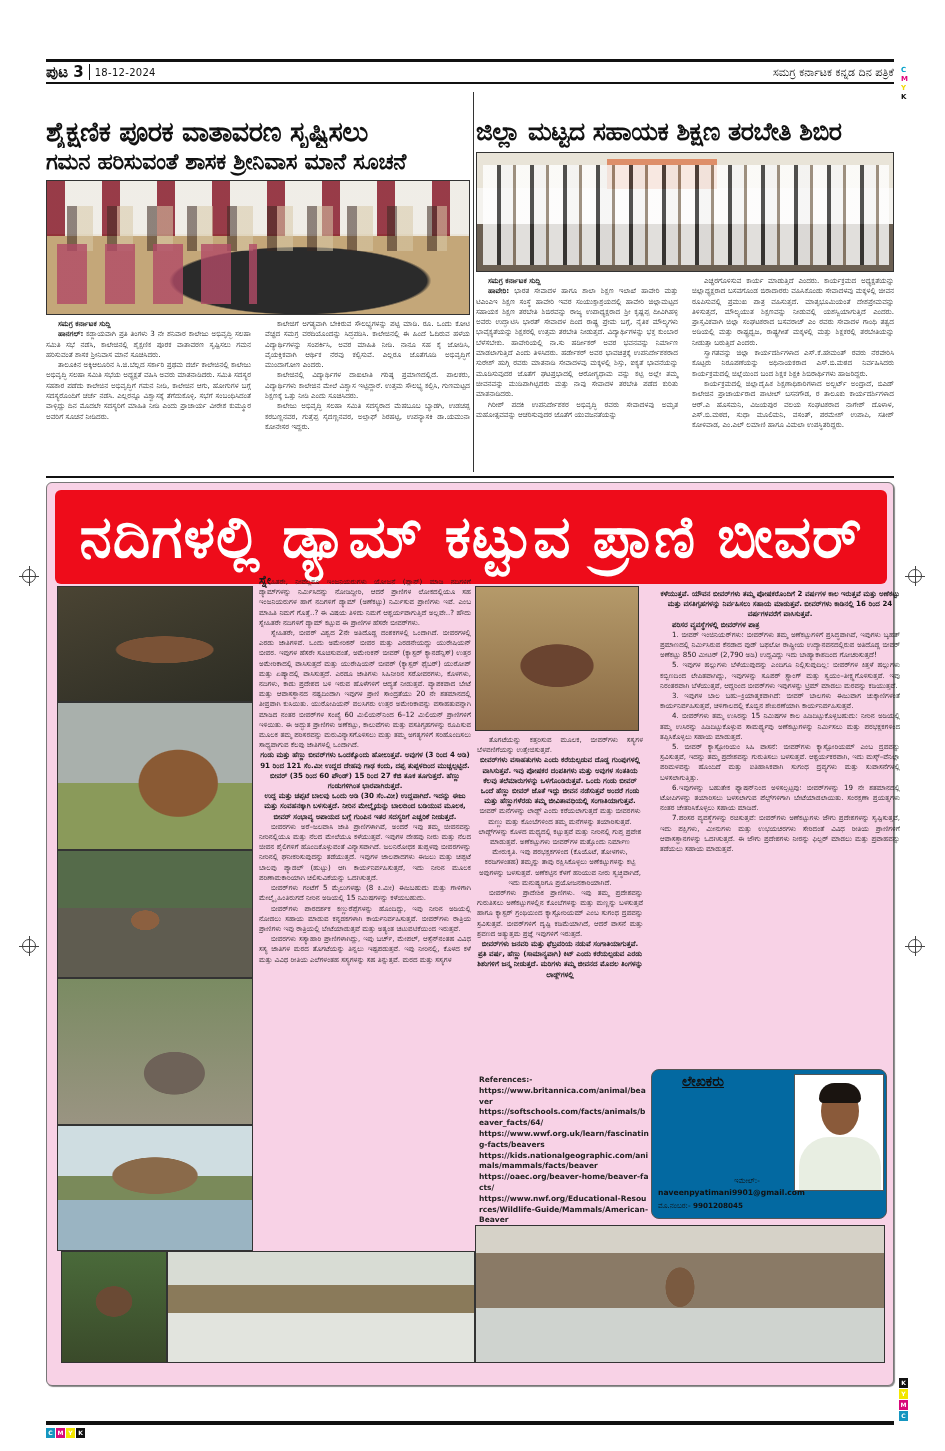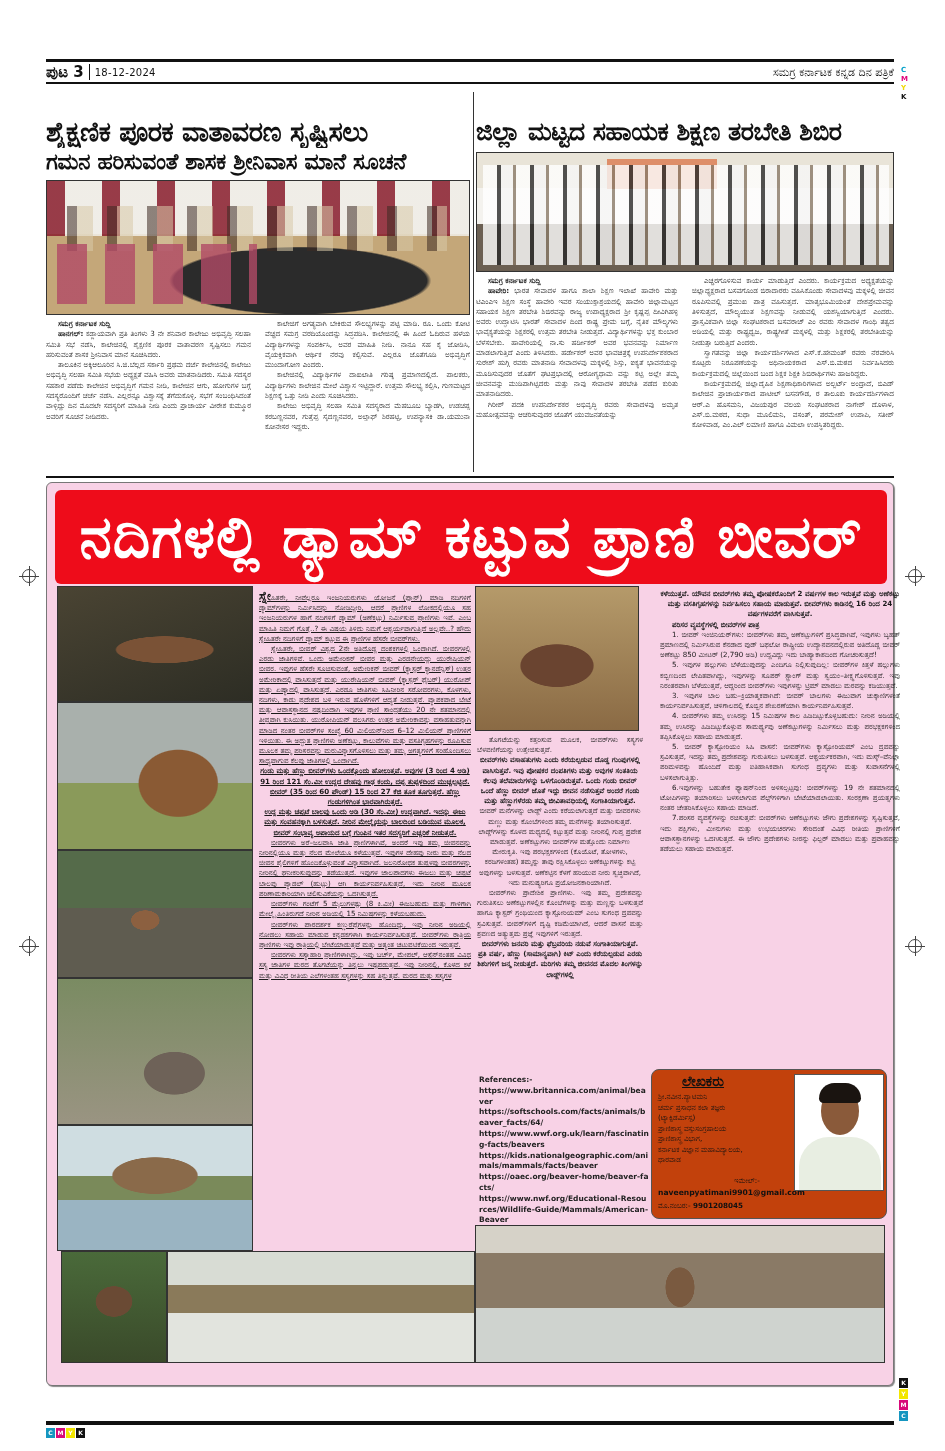--- a/index.html
+++ b/index.html
@@ -66,28 +66,28 @@
   .p6 { left: 14px; top: 768px; width: 106px; height: 112px; background: radial-gradient(ellipse 30px 25px at 50% 45%, #6a4a34 0 60%, transparent 62%), linear-gradient(180deg, #4a6a3a, #3a4a2a); }
   .p7 { left: 120px; top: 768px; width: 308px; height: 112px; background: linear-gradient(180deg, #d8dcd4 0 30%, #8a7a5a 30% 55%, #e2e4de 55% 100%); }
   .p8 { left: 428px; top: 103px; width: 164px; height: 145px; background: radial-gradient(ellipse 60px 35px at 50% 55%, #6a4430 0 60%, transparent 62%), linear-gradient(180deg, #b59a6a, #8a6a44); }
   .p9 { left: 428px; top: 742px; width: 410px; height: 138px; background: radial-gradient(ellipse 22px 30px at 50% 45%, #7a5a40 0 65%, transparent 67%), linear-gradient(180deg, #d6d2c8 0 20%, #8a7a66 20% 60%, #cfd3cf 60% 100%); }
 
   .f-text { position: absolute; font-size: 7.1px; line-height: 10.2px; text-align: justify; color: #1a1a1a; }
   .f-text p { text-indent: 12px; }
   .f-text .center { text-align: center; text-indent: 0; }
   .f-text .bold { font-weight: bold; }
   .drop { font-size: 12px; font-weight: bold; }
-  .t1 { left: 212px; top: 108px; width: 212px; height: 660px; overflow: hidden; text-decoration: underline; }
+  .t1 { left: 212px; top: 92px; width: 212px; height: 660px; overflow: hidden; }
   .t2 { left: 430px; top: 252px; width: 166px; height: 332px; overflow: hidden; }
   .t3 { left: 598px; top: 106px; width: 240px; height: 474px; overflow: hidden; margin-left: 15px; }
 
   .refs { position: absolute; left: 432px; top: 592px; width: 170px; font-size: 7.5px; line-height: 10.8px; font-weight: bold; color: #222; word-break: break-all; }
   .refs a { color: #222; text-decoration: none; display: block; }
 
-  .author { position: absolute; left: 604px; top: 586px; width: 236px; height: 150px; background: #c2410c; border: 1px solid #555; border-radius: 8px; }
+  .author { position: absolute; left: 604px; top: 586px; width: 236px; height: 150px; background: #0369a1; border: 1px solid #555; border-radius: 8px; }
   .author-title { position: absolute; left: 30px; top: 3px; font-size: 14px; font-weight: bold; text-decoration: underline; }
   .author-info { position: absolute; left: 6px; top: 22px; width: 136px; font-size: 7.2px; line-height: 10.5px; }
   .author-email-label { position: absolute; left: 82px; top: 106px; font-size: 7.2px; }
   .author-email { position: absolute; left: 6px; top: 118px; font-size: 7.6px; font-weight: bold; }
   .author-phone { position: absolute; left: 6px; top: 131px; font-size: 7.2px; }
   .author-photo { position: absolute; left: 142px; top: 4px; width: 90px; height: 117px; border: 1px solid #555; overflow: hidden; background: #ffffff; }
   .author-photo .head { position: absolute; left: 26px; top: 12px; width: 38px; height: 48px; border-radius: 50%; background: #8a5a3a; }
   .author-photo .hair { position: absolute; left: 24px; top: 8px; width: 42px; height: 20px; border-radius: 20px 20px 6px 6px; background: #1a1410; }
   .author-photo .shirt { position: absolute; left: 4px; top: 62px; width: 82px; height: 60px; border-radius: 30px 30px 0 0; background: #e8eee2; }
 
@@ -214,29 +214,20 @@
     <a>https://www.britannica.com/animal/beaver</a>
     <a>https://softschools.com/facts/animals/beaver_facts/64/</a>
     <a>https://www.wwf.org.uk/learn/fascinating-facts/beavers</a>
     <a>https://kids.nationalgeographic.com/animals/mammals/facts/beaver</a>
     <a>https://oaec.org/beaver-home/beaver-facts/</a>
     <a>https://www.nwf.org/Educational-Resources/Wildlife-Guide/Mammals/American-Beaver</a>
   </div>
 
   <div class="author">
     <div class="author-title">ಲೇಖಕರು</div>
-    <div class="author-info">
-      <div>ಶ್ರೀ.ನವೀನ.ಪ್ಯಾಟಿಮನಿ</div>
-      <div>ಚರ್ಮ ಪ್ರಸಾಧನ ಕಲಾ ತಜ್ಞರು</div>
-      <div>(ಟ್ಯಾಕ್ಸಿಡರ್ಮಿಸ್ಟ)</div>
-      <div>ಪ್ರಾಣಿಶಾಸ್ತ್ರ ವಸ್ತುಸಂಗ್ರಹಾಲಯ</div>
-      <div>ಪ್ರಾಣಿಶಾಸ್ತ್ರ ವಿಭಾಗ,</div>
-      <div>ಕರ್ನಾಟಕ ವಿಜ್ಞಾನ ಮಹಾವಿದ್ಯಾಲಯ,</div>
-      <div>ಧಾರವಾಡ</div>
-    </div>
     <div class="author-email-label">ಇಮೇಲ್:-</div>
     <div class="author-email">naveenpyatimani9901@gmail.com</div>
     <div class="author-phone"><span>ಮೊ.ನಂಬರ:-</span> <b>9901208045</b></div>
     <div class="author-photo">
       <div class="shirt"></div>
       <div class="head"></div>
       <div class="hair"></div>
     </div>
   </div>
 </div>

